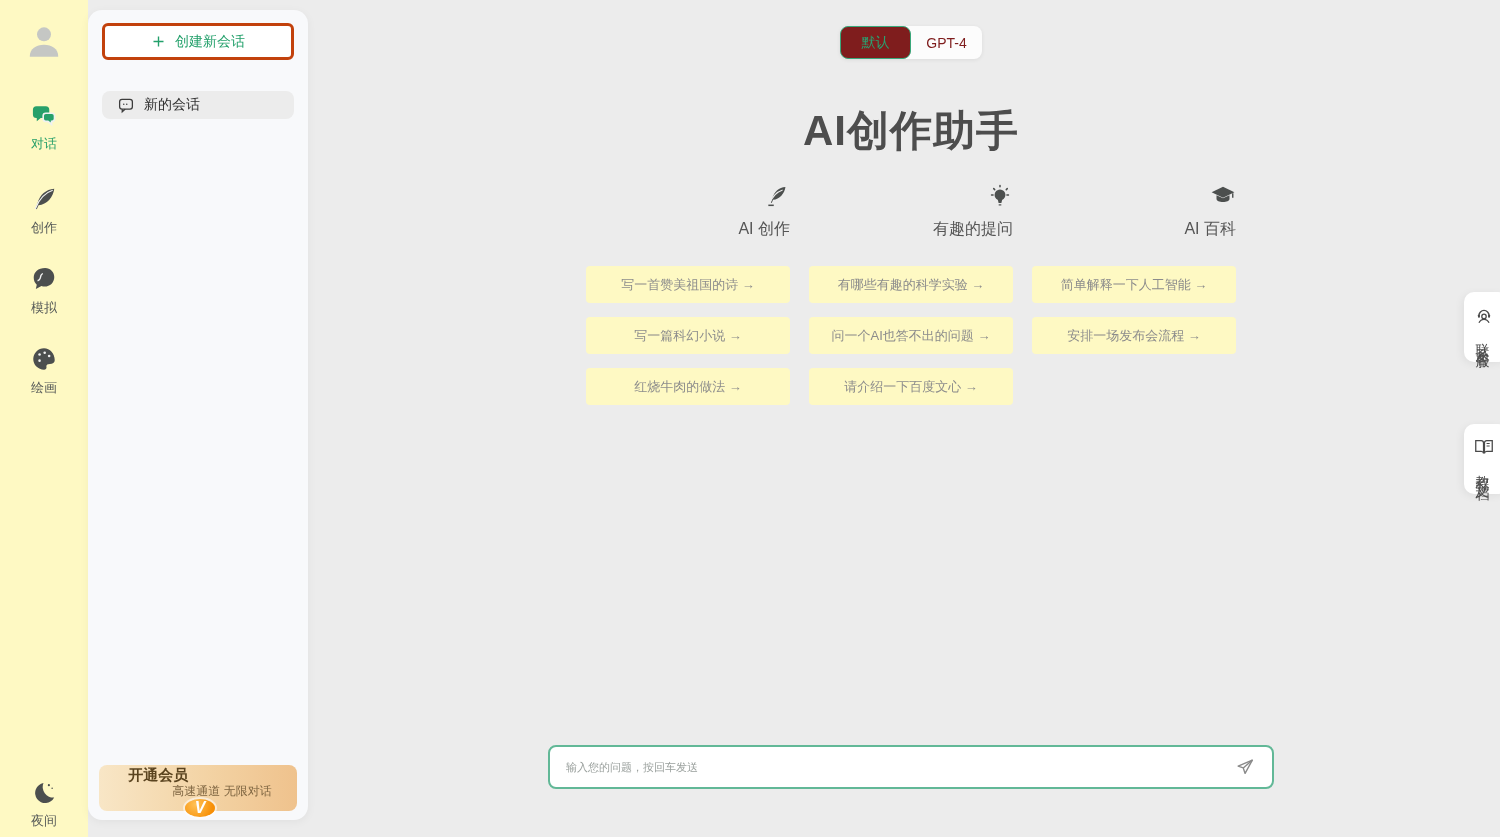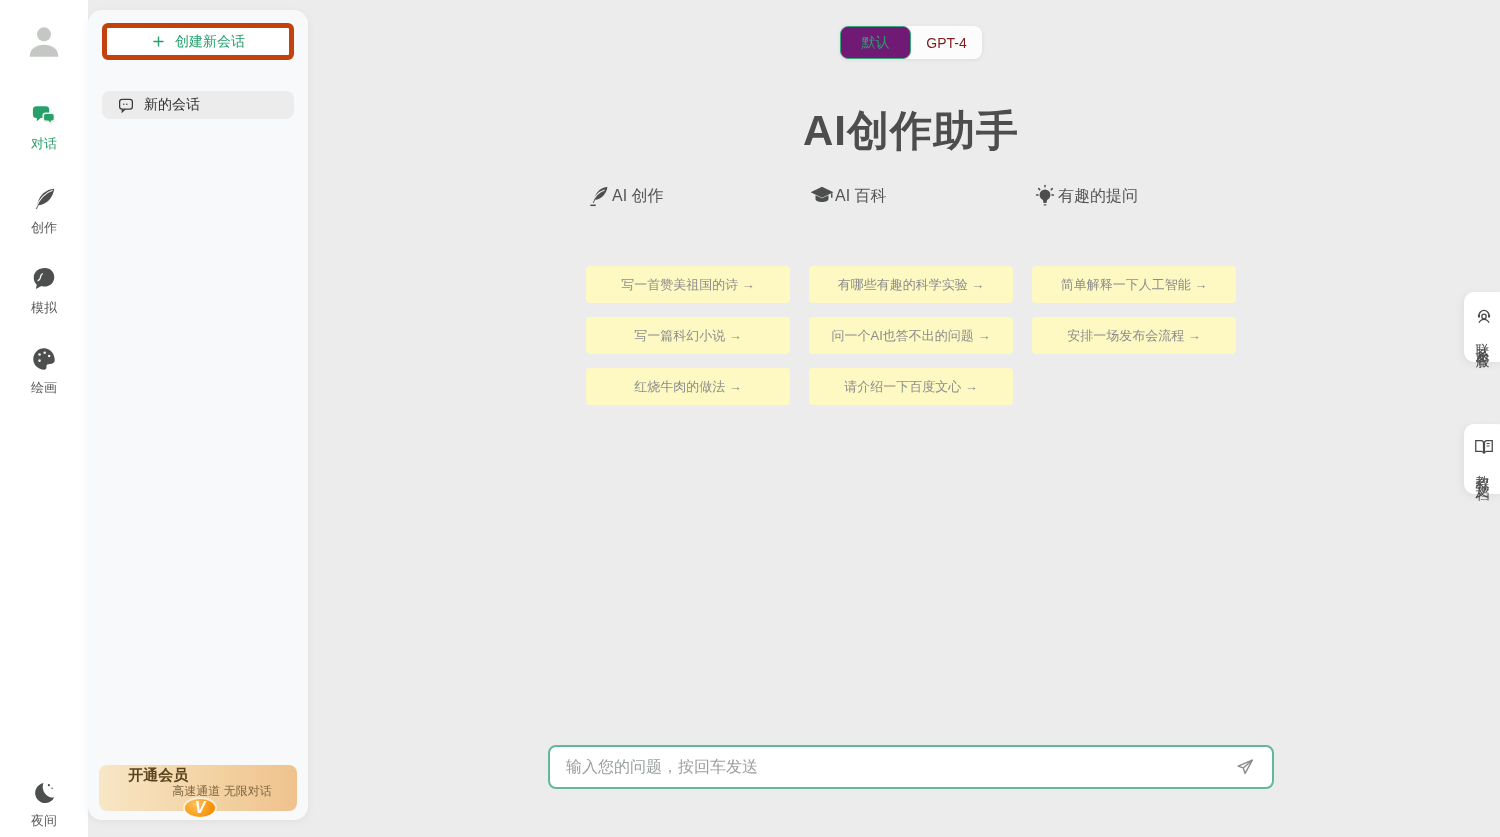--- a/index.html
+++ b/index.html
@@ -7,21 +7,21 @@
   body {
     font-family:"Liberation Sans","DejaVu Sans",sans-serif;
     background:#ececec;
     position:relative;
     color:#444;
   }
 
   
   .rail {
     position:absolute; left:0; top:0; width:88px; height:837px;
-    background:#ffffff;
+    background:#fef9c3;
   }
   .rail-avatar { position:absolute; left:24px; top:20px; width:40px; height:42px; }
   .rail-group {
     position:absolute; left:0; width:88px;
     display:flex; flex-direction:column; align-items:center; gap:6px;
     cursor:pointer;
   }
   .rail-group .lbl { font-size:13px; color:#565a58; }
   .rail-group.active .lbl { color:#27a06a; }
   .g-chat   { top:101px; }
@@ -31,21 +31,21 @@
   .g-night  { top:780px; }
 
   
   .panel {
     position:absolute; left:88px; top:10px; width:220px; height:810px;
     background:#f8f9fb; border-radius:14px;
     box-shadow:0 2px 10px rgba(0,0,0,.05);
   }
   .new-chat-btn {
     position:absolute; left:14px; right:14px; top:13px; height:37px;
-    background:#fff; border:5px solid #c2410c; border-radius:6px;
+    background:#fff; border:3px solid #c2410c; border-radius:6px;
     display:flex; align-items:center; justify-content:center; gap:9px;
     color:#23a06b; font-size:14px; cursor:pointer;
   }
   .session-item {
     position:absolute; left:14px; right:14px; top:81px; height:28px;
     background:#ececec; border-radius:8px;
     display:flex; align-items:center; gap:9px; padding:0 15px;
     color:#303030; font-size:14px; cursor:pointer;
   }
   .vip-banner {
@@ -69,54 +69,54 @@
   .tabs {
     position:absolute; left:840px; top:26px; height:33px;
     display:flex; background:#fcfcfc; border-radius:8px;
     box-shadow:0 1px 4px rgba(0,0,0,.07);
   }
   .tab {
     width:71px; display:flex; align-items:center; justify-content:center;
     font-size:14px; color:#7f1d1d; cursor:pointer; border-radius:8px;
   }
   .tab.selected {
-    border:1px solid #3aa87b; color:#2aa170; background:#701a75;
+    border:1px solid #3aa87b; color:#2aa170; background:#7f1d1d;
   }
 
   
   .hero-title {
     position:absolute; left:548px; top:103px; width:726px;
     text-align:center; font-size:42px; font-weight:bold; color:#4d4d4d;
     letter-spacing:1px;
   }
 
   .cat-grid, .sug-grid {
     position:absolute; left:586px; width:650px;
     display:grid; grid-template-columns:204px 204px 204px; column-gap:19px;
   }
   .cat-grid { top:183px; }
-  .cat-cell { display:flex; flex-direction:row; align-items:center; }
+  .cat-cell { display:flex; flex-direction:column; align-items:flex-end; gap:10px; }
   .cat-cell .cat-lbl { font-size:16px; color:#555; }
 
   .sug-grid { top:266px; row-gap:14px; }
   .sug-btn {
     height:37px; background:#fef9c3; border:none; border-radius:4px;
     font-size:13px; color:#8c8c8c; cursor:pointer;
     display:flex; align-items:center; justify-content:center;
     font-family:inherit;
   }
 
   
   .ask-wrap {
     position:absolute; left:548px; top:745px; width:726px; height:44px;
     background:#fff; border:2px solid #62b897; border-radius:8px;
     display:flex; align-items:center; padding:0 14px 0 16px;
   }
   .ask-input {
-    flex:1; border:none; outline:none; font-size:16px; color:#333;
+    flex:1; border:none; outline:none; font-size:11px; color:#333;
     font-family:inherit; background:transparent;
   }
   .ask-input::placeholder { color:#9aa09d; }
   .send-btn { width:24px; height:24px; border:none; background:none; cursor:pointer; padding:0; }
 
   
   .side-card {
     position:absolute; right:-8px; width:44px;
     background:#fff; border-radius:10px;
     box-shadow:-2px 2px 8px rgba(0,0,0,.06);
@@ -243,37 +243,37 @@
         <path d="M19.8 3.6c-6 .5-10.3 4.3-12.1 10.4l-1.5 4 .9.4 1.3-2.9c6-.6 10.5-5.8 11.4-11.9z" fill="#4c4f4e"></path>
         <path d="M4.8 19.8c2.8-7.4 7-11.6 12.4-13.3" stroke="#ececec" stroke-width="1" fill="none"></path>
         <path d="M4 20.6h5" stroke="#4c4f4e" stroke-width="1.4" fill="none"></path>
       </svg>
     </span>
     <span class="cat-lbl">AI 创作</span>
   </div>
   <div class="cat-cell">
     <span>
       <svg width="26" height="26" viewBox="0 0 24 24">
-        <path d="M12 3.5 22.5 8.5 12 13.5 1.5 8.5z" fill="#4c4f4e"></path>
-        <path d="M6 11.2v3.6c0 1.5 2.7 2.8 6 2.8s6-1.3 6-2.8v-3.6l-6 2.8z" fill="#4c4f4e"></path>
-        <path d="M21 9.5v4" stroke="#4c4f4e" stroke-width="1.3"></path>
-      </svg>
-    </span>
-    <span class="cat-lbl">AI 百科</span>
-  </div>
-  <div class="cat-cell">
-    <span>
-      <svg width="26" height="26" viewBox="0 0 24 24">
         <circle cx="12" cy="11" r="5" fill="#4c4f4e"></circle>
         <path d="M10 15.5h4l-.7 3h-2.6z" fill="#4c4f4e"></path>
         <path d="M12 18.8h0m-1.2 1.4h2.4" stroke="#4c4f4e" stroke-width="1.1" fill="none"></path>
         <path d="M12 3.4v-1M5.6 11H4.2m15.6 0h-1.4M7.1 6.1l-.9-.9m11.6.9.9-.9" stroke="#4c4f4e" stroke-width="1.4" fill="none" stroke-linecap="round"></path>
       </svg>
     </span>
     <span class="cat-lbl">有趣的提问</span>
+  </div>
+  <div class="cat-cell">
+    <span>
+      <svg width="26" height="26" viewBox="0 0 24 24">
+        <path d="M12 3.5 22.5 8.5 12 13.5 1.5 8.5z" fill="#4c4f4e"></path>
+        <path d="M6 11.2v3.6c0 1.5 2.7 2.8 6 2.8s6-1.3 6-2.8v-3.6l-6 2.8z" fill="#4c4f4e"></path>
+        <path d="M21 9.5v4" stroke="#4c4f4e" stroke-width="1.3"></path>
+      </svg>
+    </span>
+    <span class="cat-lbl">AI 百科</span>
   </div>
 </div>
 
 <div class="sug-grid">
   <button class="sug-btn">写一首赞美祖国的诗 →</button>
   <button class="sug-btn">有哪些有趣的科学实验 →</button>
   <button class="sug-btn">简单解释一下人工智能 →</button>
   <button class="sug-btn">写一篇科幻小说 →</button>
   <button class="sug-btn">问一个AI也答不出的问题 →</button>
   <button class="sug-btn">安排一场发布会流程 →</button>

